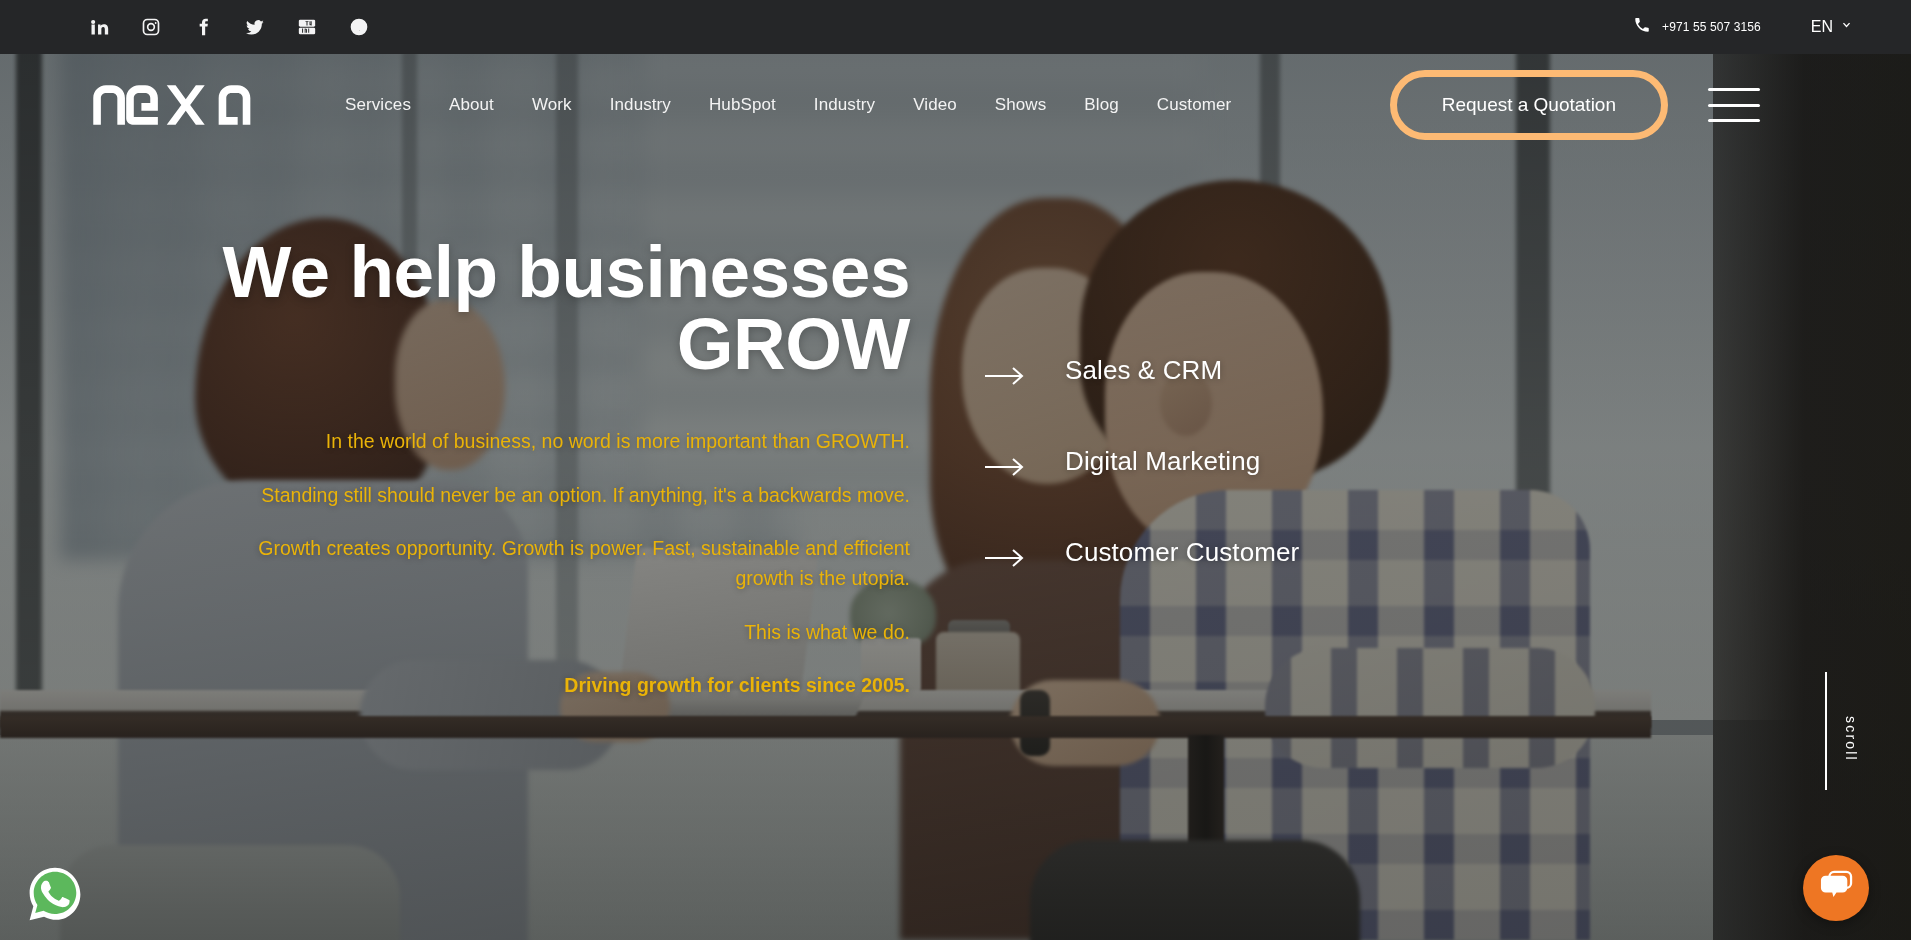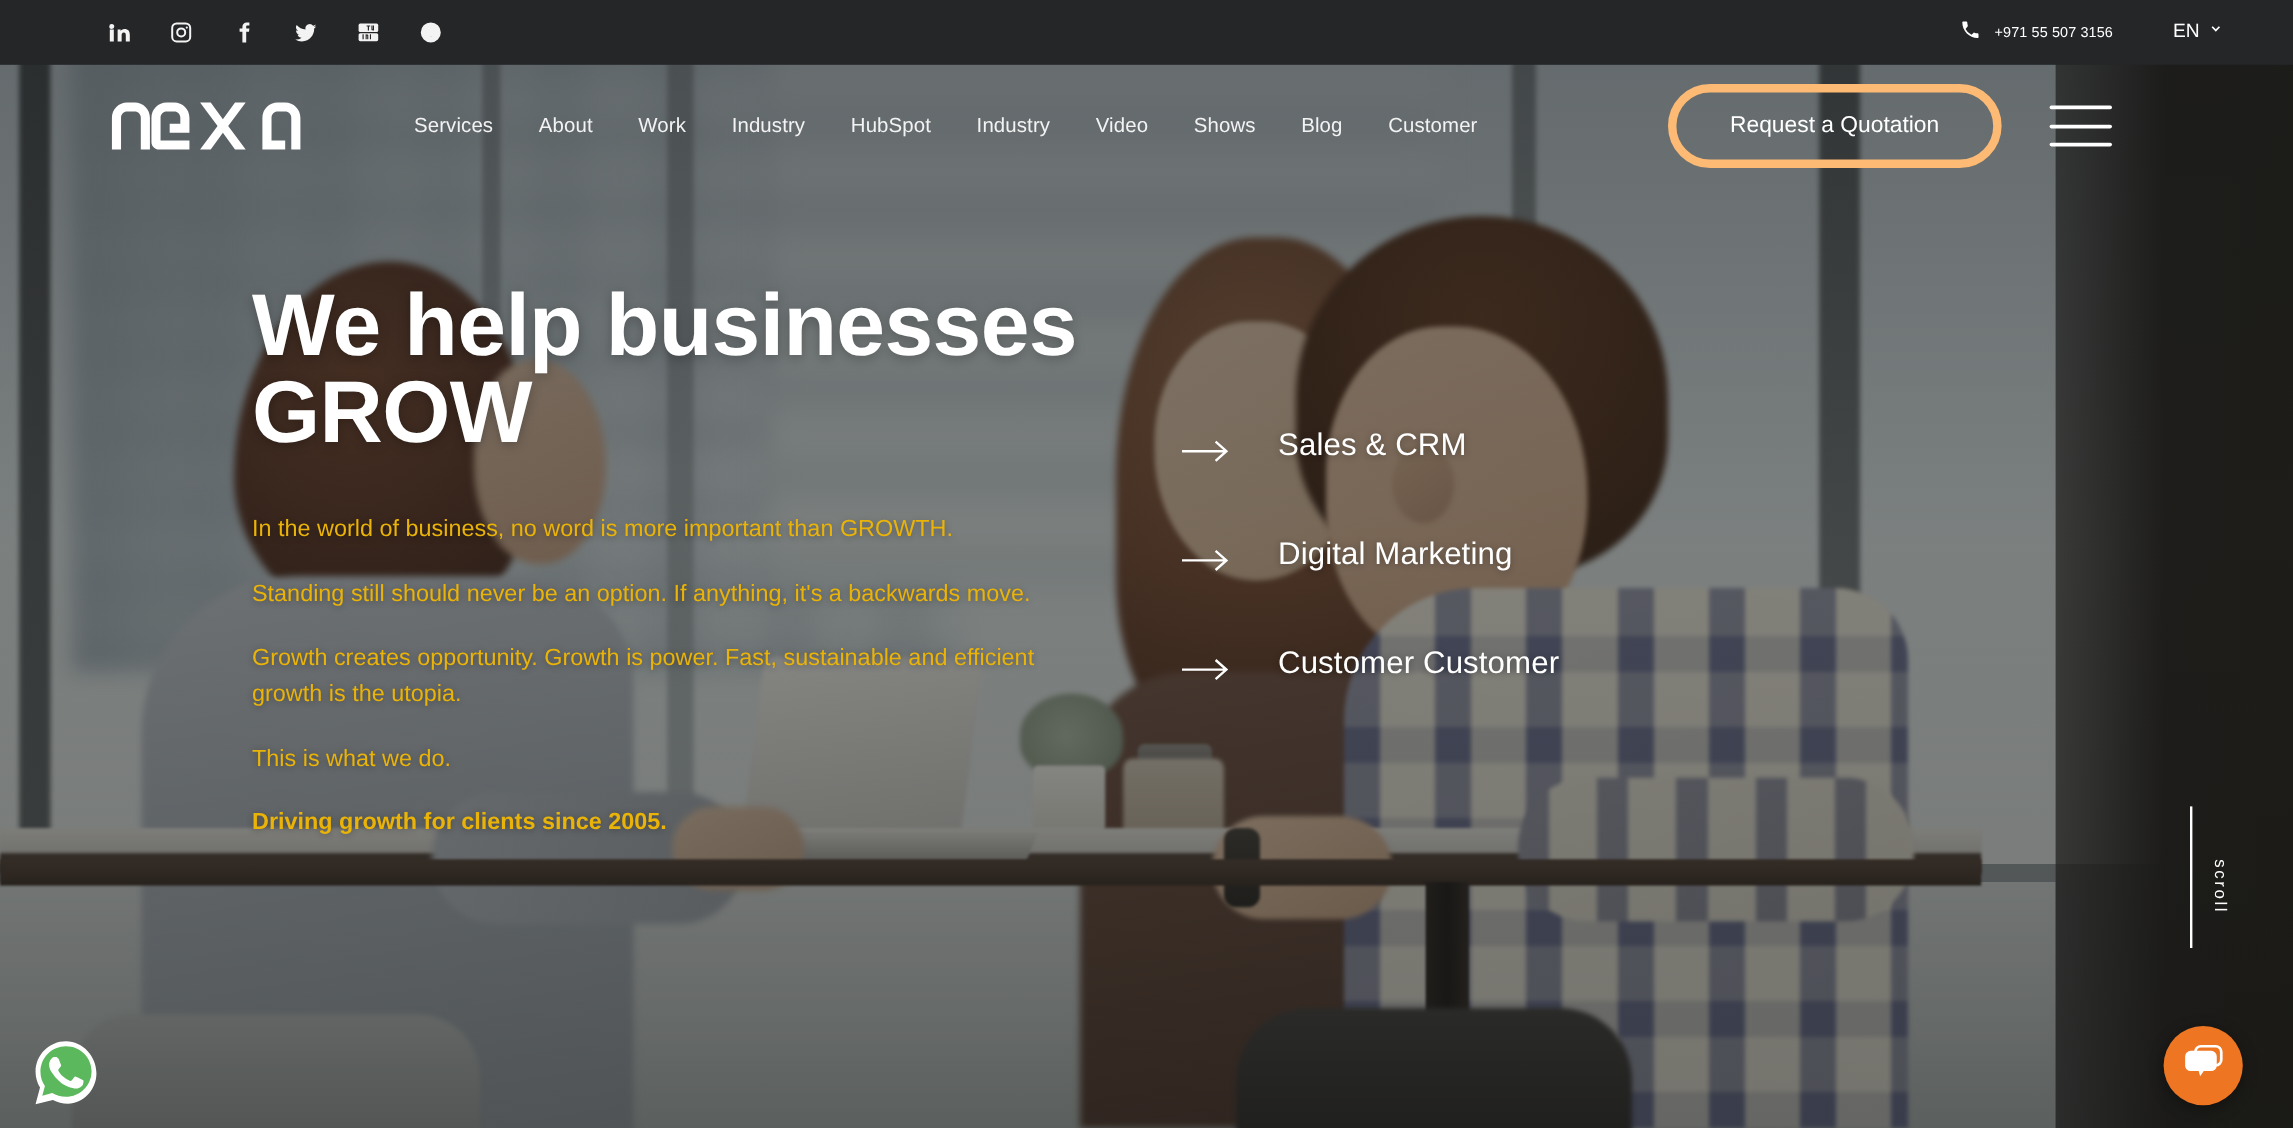--- a/index.html
+++ b/index.html
@@ -294,21 +294,21 @@
     cursor:pointer;
     white-space:nowrap;
     font-family:"Liberation Sans", sans-serif;
   }
   .burger { width:52px; height:34px; display:flex; flex-direction:column; justify-content:space-between; cursor:pointer; }
   .burger span { display:block; height:3px; background:#fff; border-radius:2px; }
 
   
   .hero-content { position:absolute; left:0; top:156px; width:1911px; height:784px; z-index:20; }
 
-  .hero-left { position:absolute; left:210px; top:80px; width:700px; }
+  .hero-left { position:absolute; left:210px; top:80px; width:700px;text-align:right; }
   .hero-title {
     font-size:73px; line-height:.98; font-weight:700;
     letter-spacing:-0.5px; color:#fff;
     text-shadow:0 2px 10px rgba(0,0,0,.25);
   }
   .hero-title .line2 { display:block; }
   .hero-paras { margin-top:48px; }
   .hero-paras p {
     font-size:19.5px; line-height:1.52; color:#eab308;
     margin-bottom:24px;

